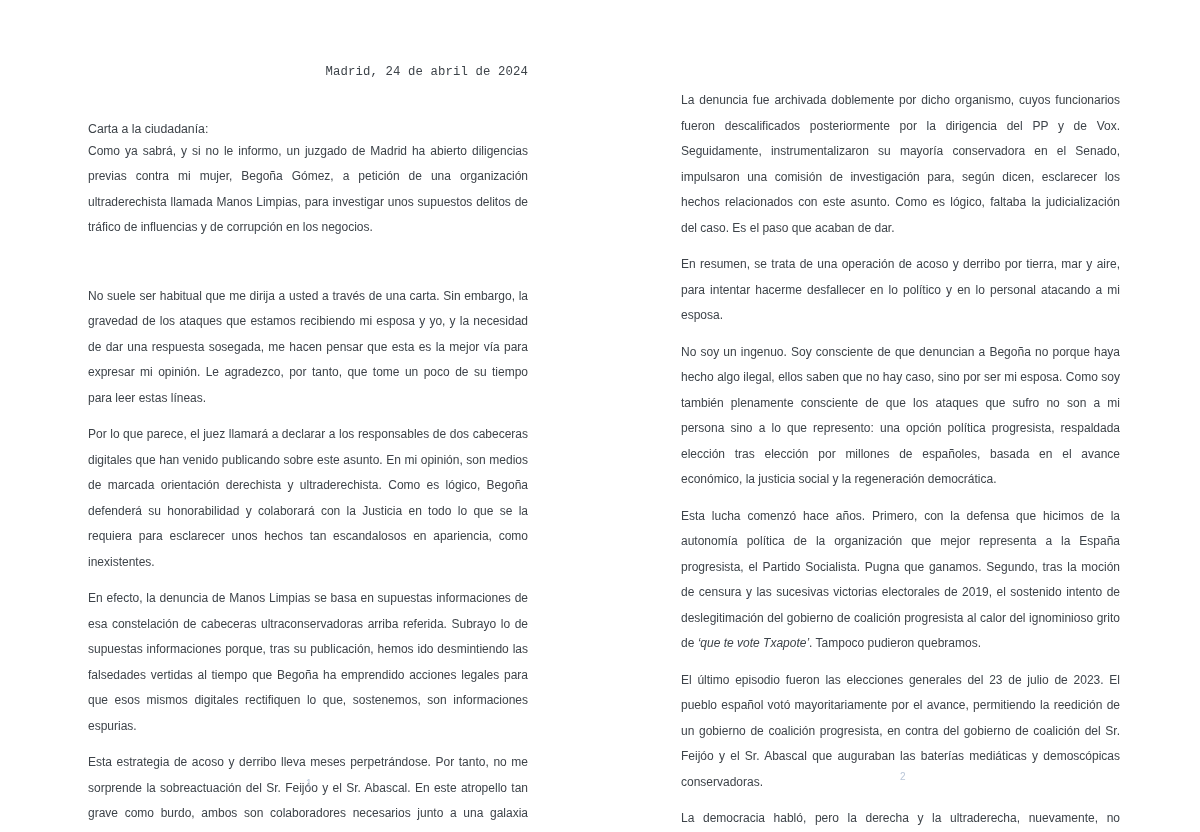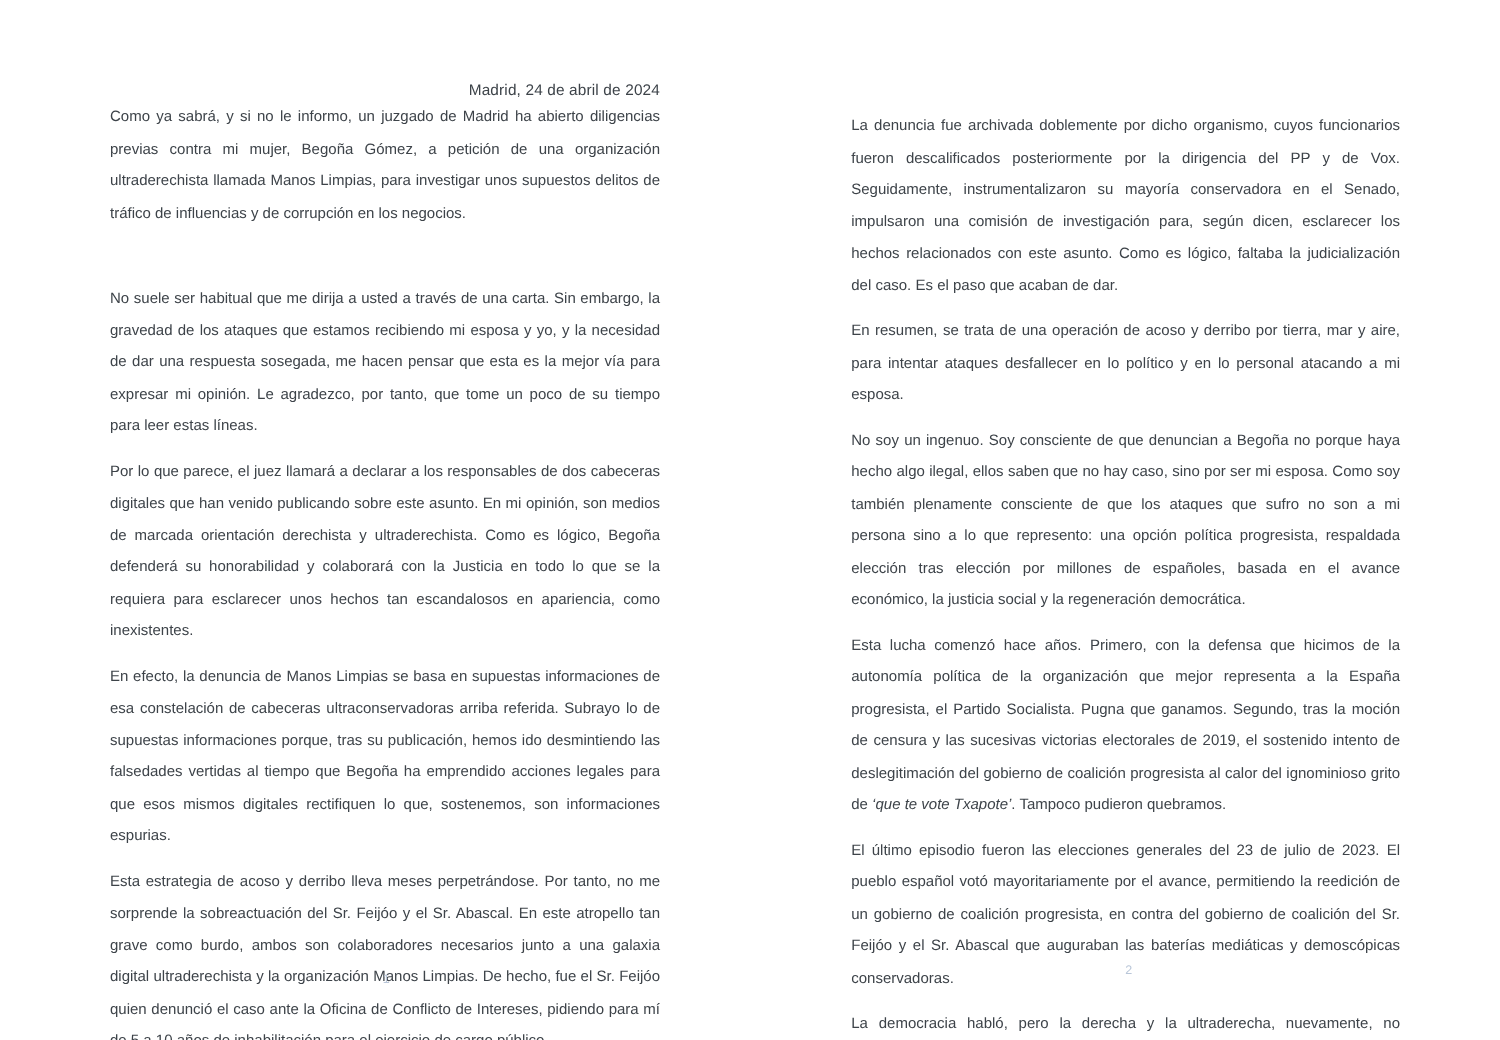--- a/index.html
+++ b/index.html
@@ -50,20 +50,21 @@
   .page-right .page-body { width: 439px; }
 
   .date-line {
     text-align: right;
     font-size: 12.3px;
     line-height: 1.5;
     color: #3d4349;
     margin: 0;
     padding-top: 63px;
     letter-spacing: 0.01em;
+    font-family: Liberation Mono, monospace;
   }
 
   .salutation {
     font-size: 12.3px;
     line-height: 1.5;
     color: #3d4349;
     margin: 0;
     padding-top: 39px;
     text-align: left;
   }
@@ -104,40 +105,41 @@
 </head>
 <body>
 
 <div class="document-spread">
 
   <div class="page page-left">
     <div class="page-body">
 
       <p class="date-line">Madrid, 24 de abril de 2024</p>
 
+      <p class="salutation">Carta a la ciudadanía:</p>
 
       <p class="para">Como ya sabrá, y si no le informo, un juzgado de Madrid ha abierto diligencias previas contra mi mujer, Begoña Gómez, a petición de una organización ultraderechista llamada Manos Limpias, para investigar unos supuestos delitos de tráfico de influencias y de corrupción en los negocios.</p>
 
       <p class="para first-para">No suele ser habitual que me dirija a usted a través de una carta. Sin embargo, la gravedad de los ataques que estamos recibiendo mi esposa y yo, y la necesidad de dar una respuesta sosegada, me hacen pensar que esta es la mejor vía para expresar mi opinión. Le agradezco, por tanto, que tome un poco de su tiempo para leer estas líneas.</p>
 
       <p class="para">Por lo que parece, el juez llamará a declarar a los responsables de dos cabeceras digitales que han venido publicando sobre este asunto. En mi opinión, son medios de marcada orientación derechista y ultraderechista. Como es lógico, Begoña defenderá su honorabilidad y colaborará con la Justicia en todo lo que se la requiera para esclarecer unos hechos tan escandalosos en apariencia, como inexistentes.</p>
 
       <p class="para">En efecto, la denuncia de Manos Limpias se basa en supuestas informaciones de esa constelación de cabeceras ultraconservadoras arriba referida. Subrayo lo de supuestas informaciones porque, tras su publicación, hemos ido desmintiendo las falsedades vertidas al tiempo que Begoña ha emprendido acciones legales para que esos mismos digitales rectifiquen lo que, sostenemos, son informaciones espurias.</p>
 
       <p class="para">Esta estrategia de acoso y derribo lleva meses perpetrándose. Por tanto, no me sorprende la sobreactuación del Sr. Feijóo y el Sr. Abascal. En este atropello tan grave como burdo, ambos son colaboradores necesarios junto a una galaxia digital ultraderechista y la organización Manos Limpias. De hecho, fue el Sr. Feijóo quien denunció el caso ante la Oficina de Conflicto de Intereses, pidiendo para mí de 5 a 10 años de inhabilitación para el ejercicio de cargo público.</p>
 
     </div>
   </div>
 
   <div class="page page-right">
     <div class="page-body">
 
       <p class="para first-para">La denuncia fue archivada doblemente por dicho organismo, cuyos funcionarios fueron descalificados posteriormente por la dirigencia del PP y de Vox. Seguidamente, instrumentalizaron su mayoría conservadora en el Senado, impulsaron una comisión de investigación para, según dicen, esclarecer los hechos relacionados con este asunto. Como es lógico, faltaba la judicialización del caso. Es el paso que acaban de dar.</p>
 
-      <p class="para">En resumen, se trata de una operación de acoso y derribo por tierra, mar y aire, para intentar ataques desfallecer en lo político y en lo personal atacando a mi esposa.</p>
+      <p class="para">En resumen, se trata de una operación de acoso y derribo por tierra, mar y aire, para intentar hacerme desfallecer en lo político y en lo personal atacando a mi esposa.</p>
 
       <p class="para">No soy un ingenuo. Soy consciente de que denuncian a Begoña no porque haya hecho algo ilegal, ellos saben que no hay caso, sino por ser mi esposa. Como soy también plenamente consciente de que los ataques que sufro no son a mi persona sino a lo que represento: una opción política progresista, respaldada elección tras elección por millones de españoles, basada en el avance económico, la justicia social y la regeneración democrática.</p>
 
       <p class="para"><span>Esta lucha comenzó hace años. Primero, con la defensa que hicimos de la autonomía política de la organización que mejor representa a la España progresista, el Partido Socialista. Pugna que ganamos. Segundo, tras la moción de censura y las sucesivas victorias electorales de 2019, el sostenido intento de deslegitimación del gobierno de coalición progresista al calor del ignominioso grito de </span><em>‘que te vote Txapote’</em><span>. Tampoco pudieron quebramos.</span></p>
 
       <p class="para">El último episodio fueron las elecciones generales del 23 de julio de 2023. El pueblo español votó mayoritariamente por el avance, permitiendo la reedición de un gobierno de coalición progresista, en contra del gobierno de coalición del Sr. Feijóo y el Sr. Abascal que auguraban las baterías mediáticas y demoscópicas conservadoras.</p>
 
       <p class="para">La democracia habló, pero la derecha y la ultraderecha, nuevamente, no aceptaron el resultado electoral. Fueron conscientes de que con el ataque político no sería suficiente y ahora han traspasado la línea del respeto a la vida familiar de un presidente del Gobierno y el ataque a su vida personal.</p>
 
     </div>

